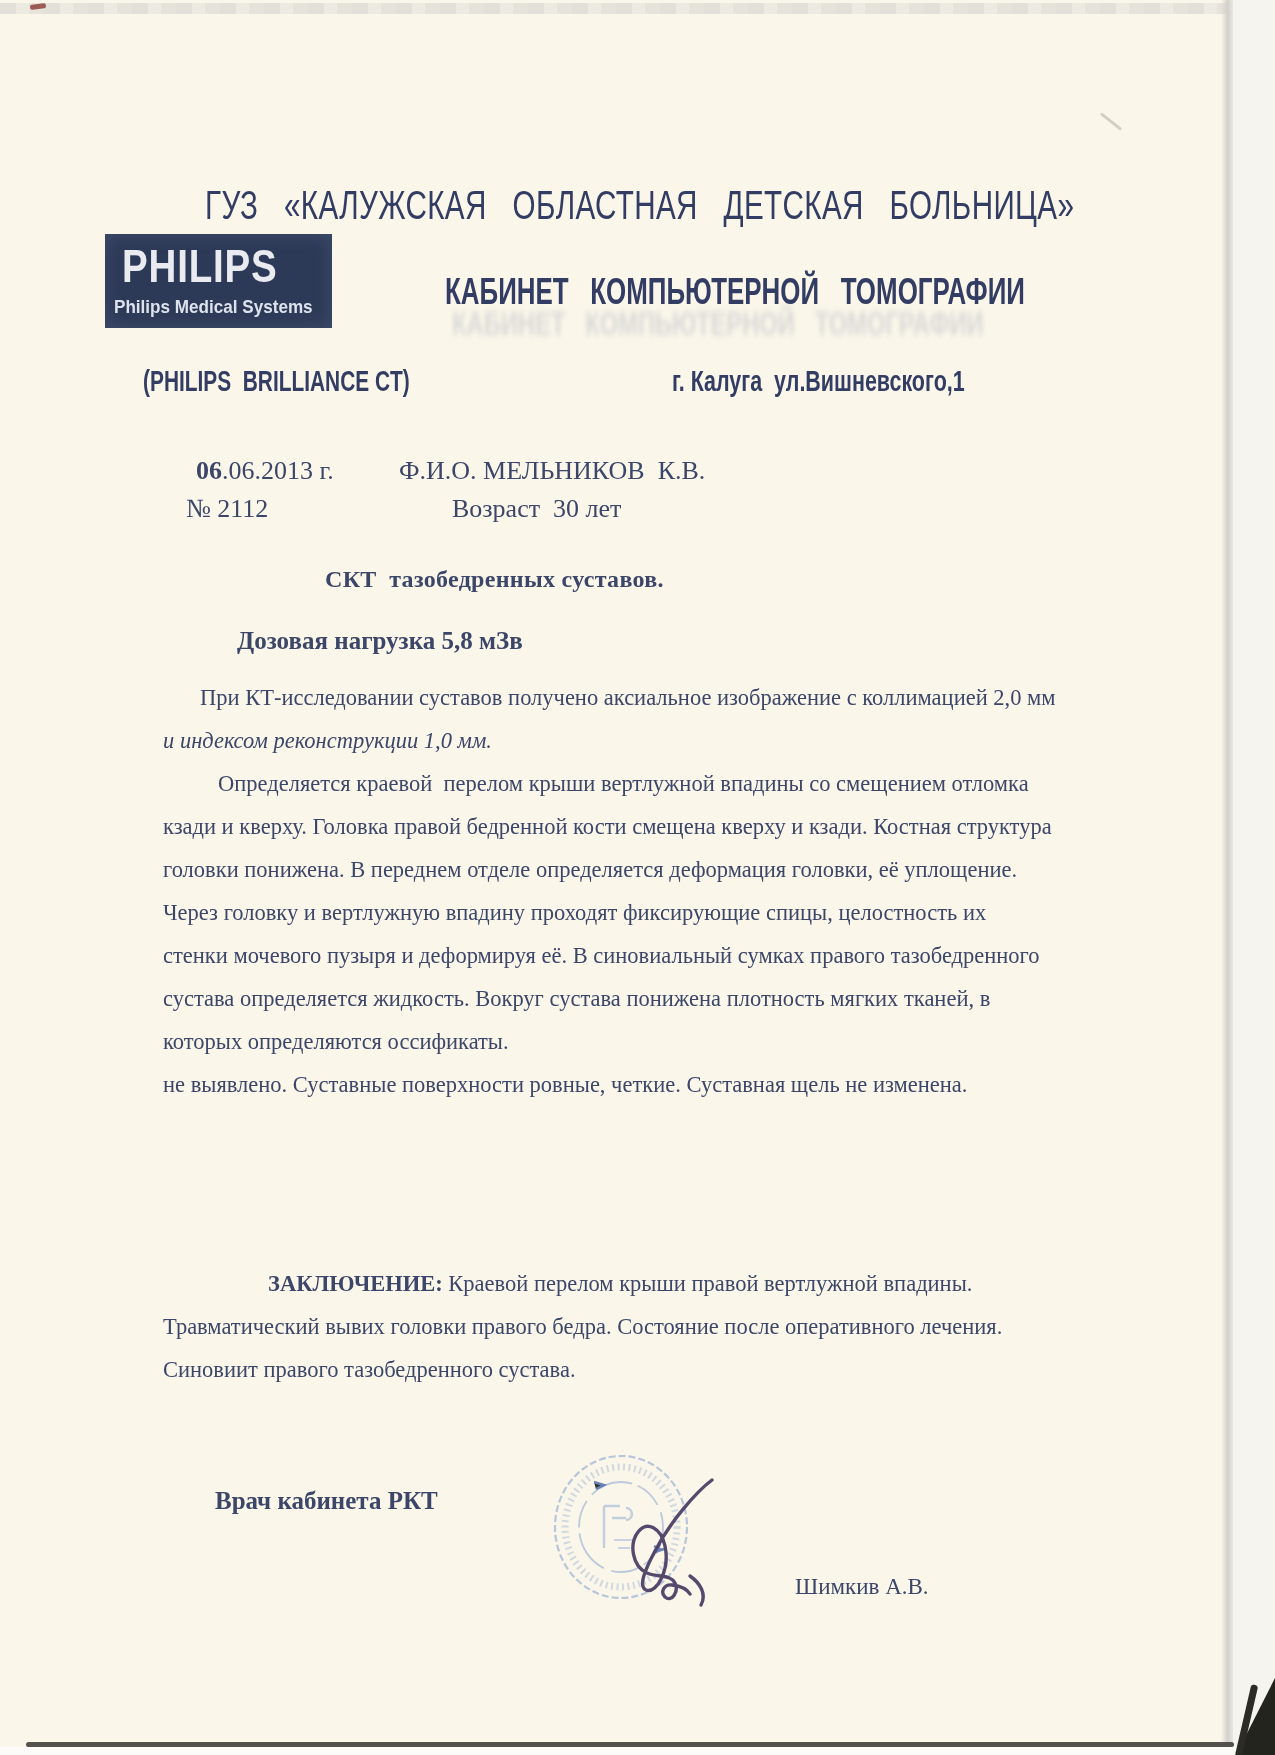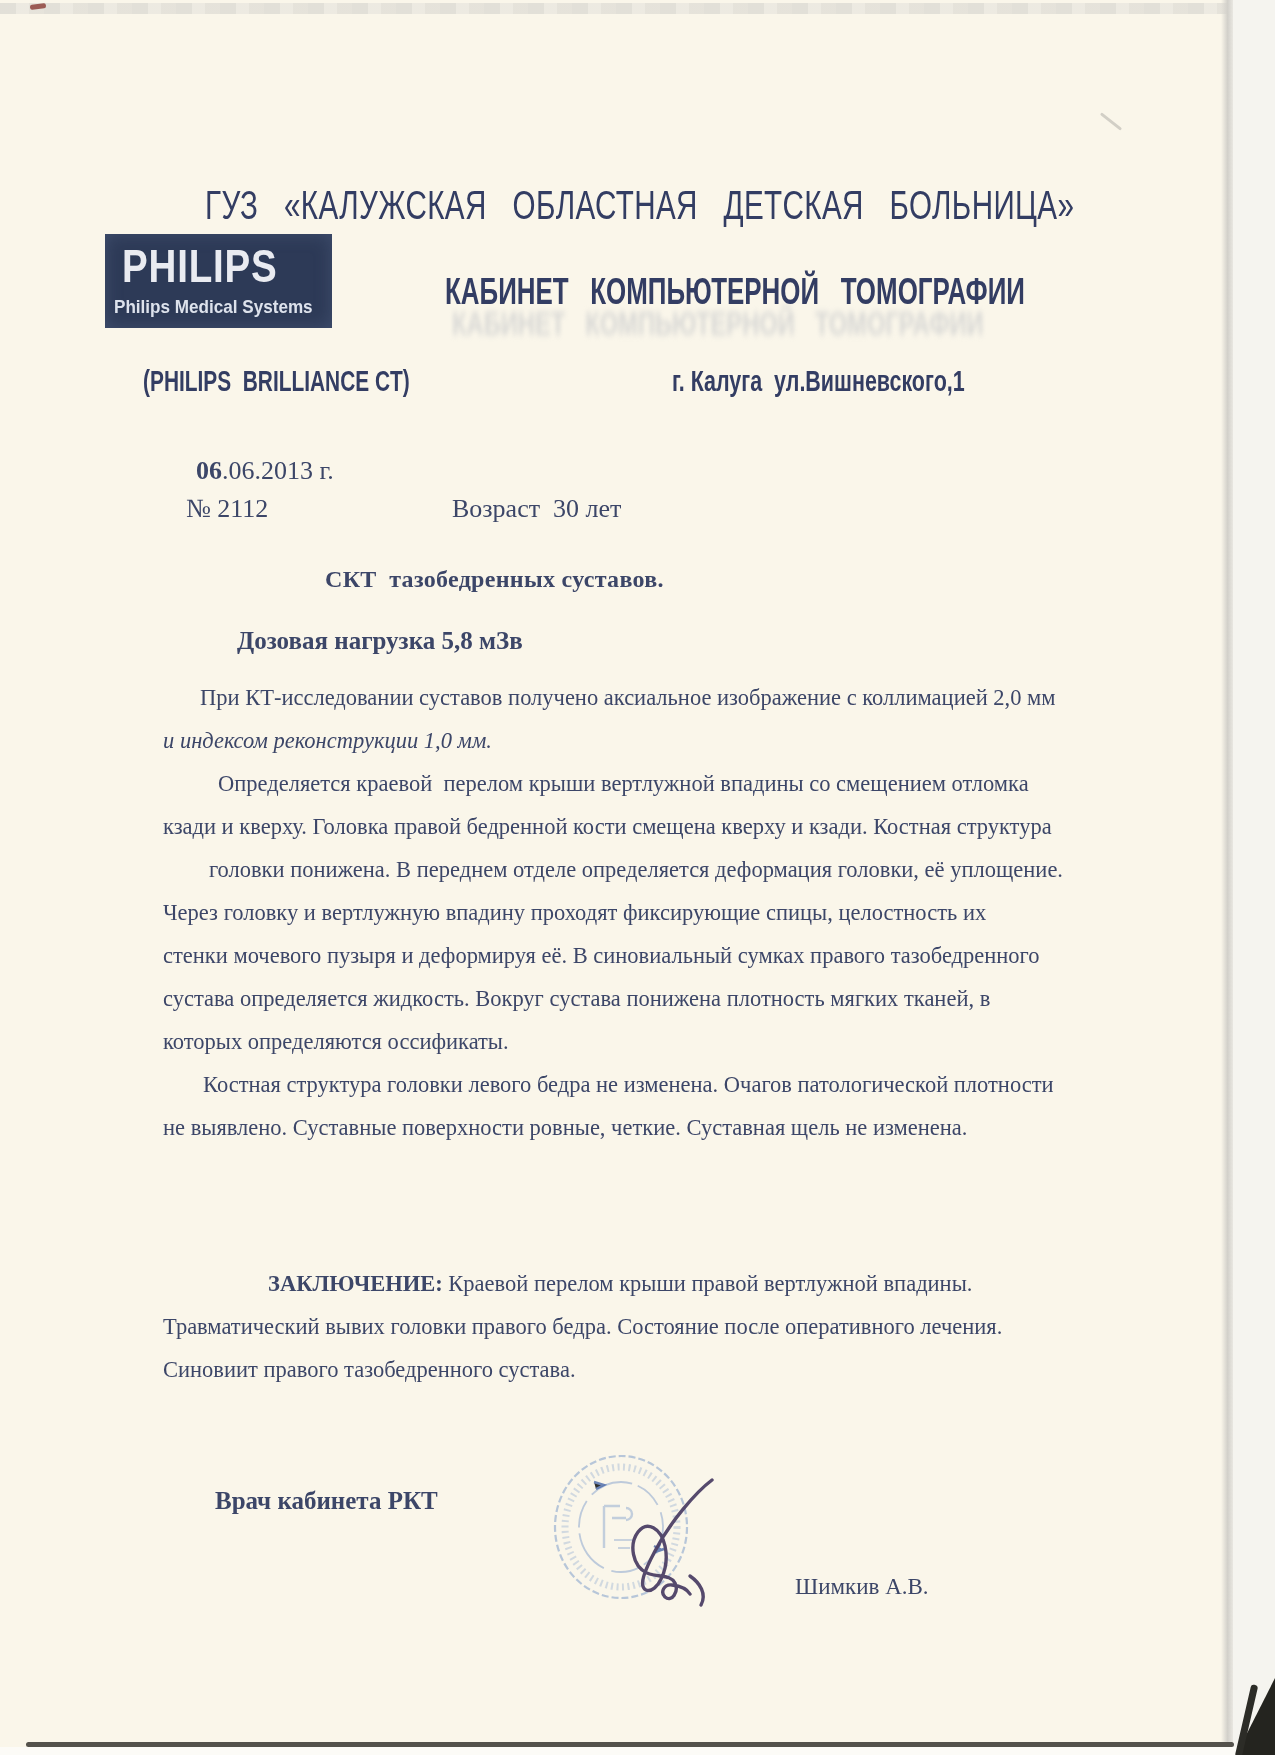--- a/index.html
+++ b/index.html
@@ -87,37 +87,37 @@
   </div>
 
   <div class="abs dept-ghost">КАБИНЕТ   КОМПЬЮТЕРНОЙ   ТОМОГРАФИИ</div>
   <div class="abs dept">КАБИНЕТ   КОМПЬЮТЕРНОЙ   ТОМОГРАФИИ</div>
 
   <div class="abs scanner-model">(PHILIPS  BRILLIANCE CT)</div>
   <div class="abs address">г. Калуга  ул.Вишневского,1</div>
 
   <div class="abs meta-line m-date"><span class="bold">06</span><span>.06.2013 г.</span></div>
   <div class="abs meta-line m-num">№ 2112</div>
+  <div class="abs meta-line m-name">Ф.И.О. МЕЛЬНИКОВ  К.В.</div>
   <div class="abs meta-line m-age">Возраст  30 лет</div>
 
   <div class="abs study-title">СКТ  тазобедренных суставов.</div>
   <div class="abs dose">Дозовая нагрузка 5,8 мЗв</div>
 
   <div class="abs report">
 
   <div class="line" style="padding-left: 37px;">При КТ-исследовании суставов получено аксиальное изображение с коллимацией 2,0 мм</div>
       <div class="line" style="padding-left: 0px; font-style: italic;">и индексом реконструкции 1,0 мм.</div>
       <div class="line" style="padding-left: 55px;">Определяется краевой  перелом крыши вертлужной впадины со смещением отломка</div>
       <div class="line" style="padding-left: 0px;">кзади и кверху. Головка правой бедренной кости смещена кверху и кзади. Костная структура</div>
-      <div class="line" style="padding-left: 0px; text-align: right;">головки понижена. В переднем отделе определяется деформация головки, её уплощение.</div>
+      <div class="line" style="padding-left: 0px;">головки понижена. В переднем отделе определяется деформация головки, её уплощение.</div>
       <div class="line" style="padding-left: 0px;">Через головку и вертлужную впадину проходят фиксирующие спицы, целостность их</div>
       <div class="line" style="padding-left: 0px;">стенки мочевого пузыря и деформируя её. В синовиальный сумках правого тазобедренного</div>
       <div class="line" style="padding-left: 0px;">сустава определяется жидкость. Вокруг сустава понижена плотность мягких тканей, в</div>
       <div class="line" style="padding-left: 0px;">которых определяются оссификаты.</div>
-      <div class="line" style="padding-left: 40px;">Костная структура головки левого бедра не изменена. Очагов патологической плотности</div>
       <div class="line" style="padding-left: 0px;">не выявлено. Суставные поверхности ровные, четкие. Суставная щель не изменена.</div>
     </div>
 
   <div class="abs conclusion">
     <div class="line" style="padding-left:105px"><span class="bold">ЗАКЛЮЧЕНИЕ:</span><span> Краевой перелом крыши правой вертлужной впадины.</span></div>
     <div class="line">Травматический вывих головки правого бедра. Состояние после оперативного лечения.</div>
     <div class="line">Синовиит правого тазобедренного сустава.</div>
   </div>
 
   <div class="abs doctor-title">Врач кабинета РКТ</div>

